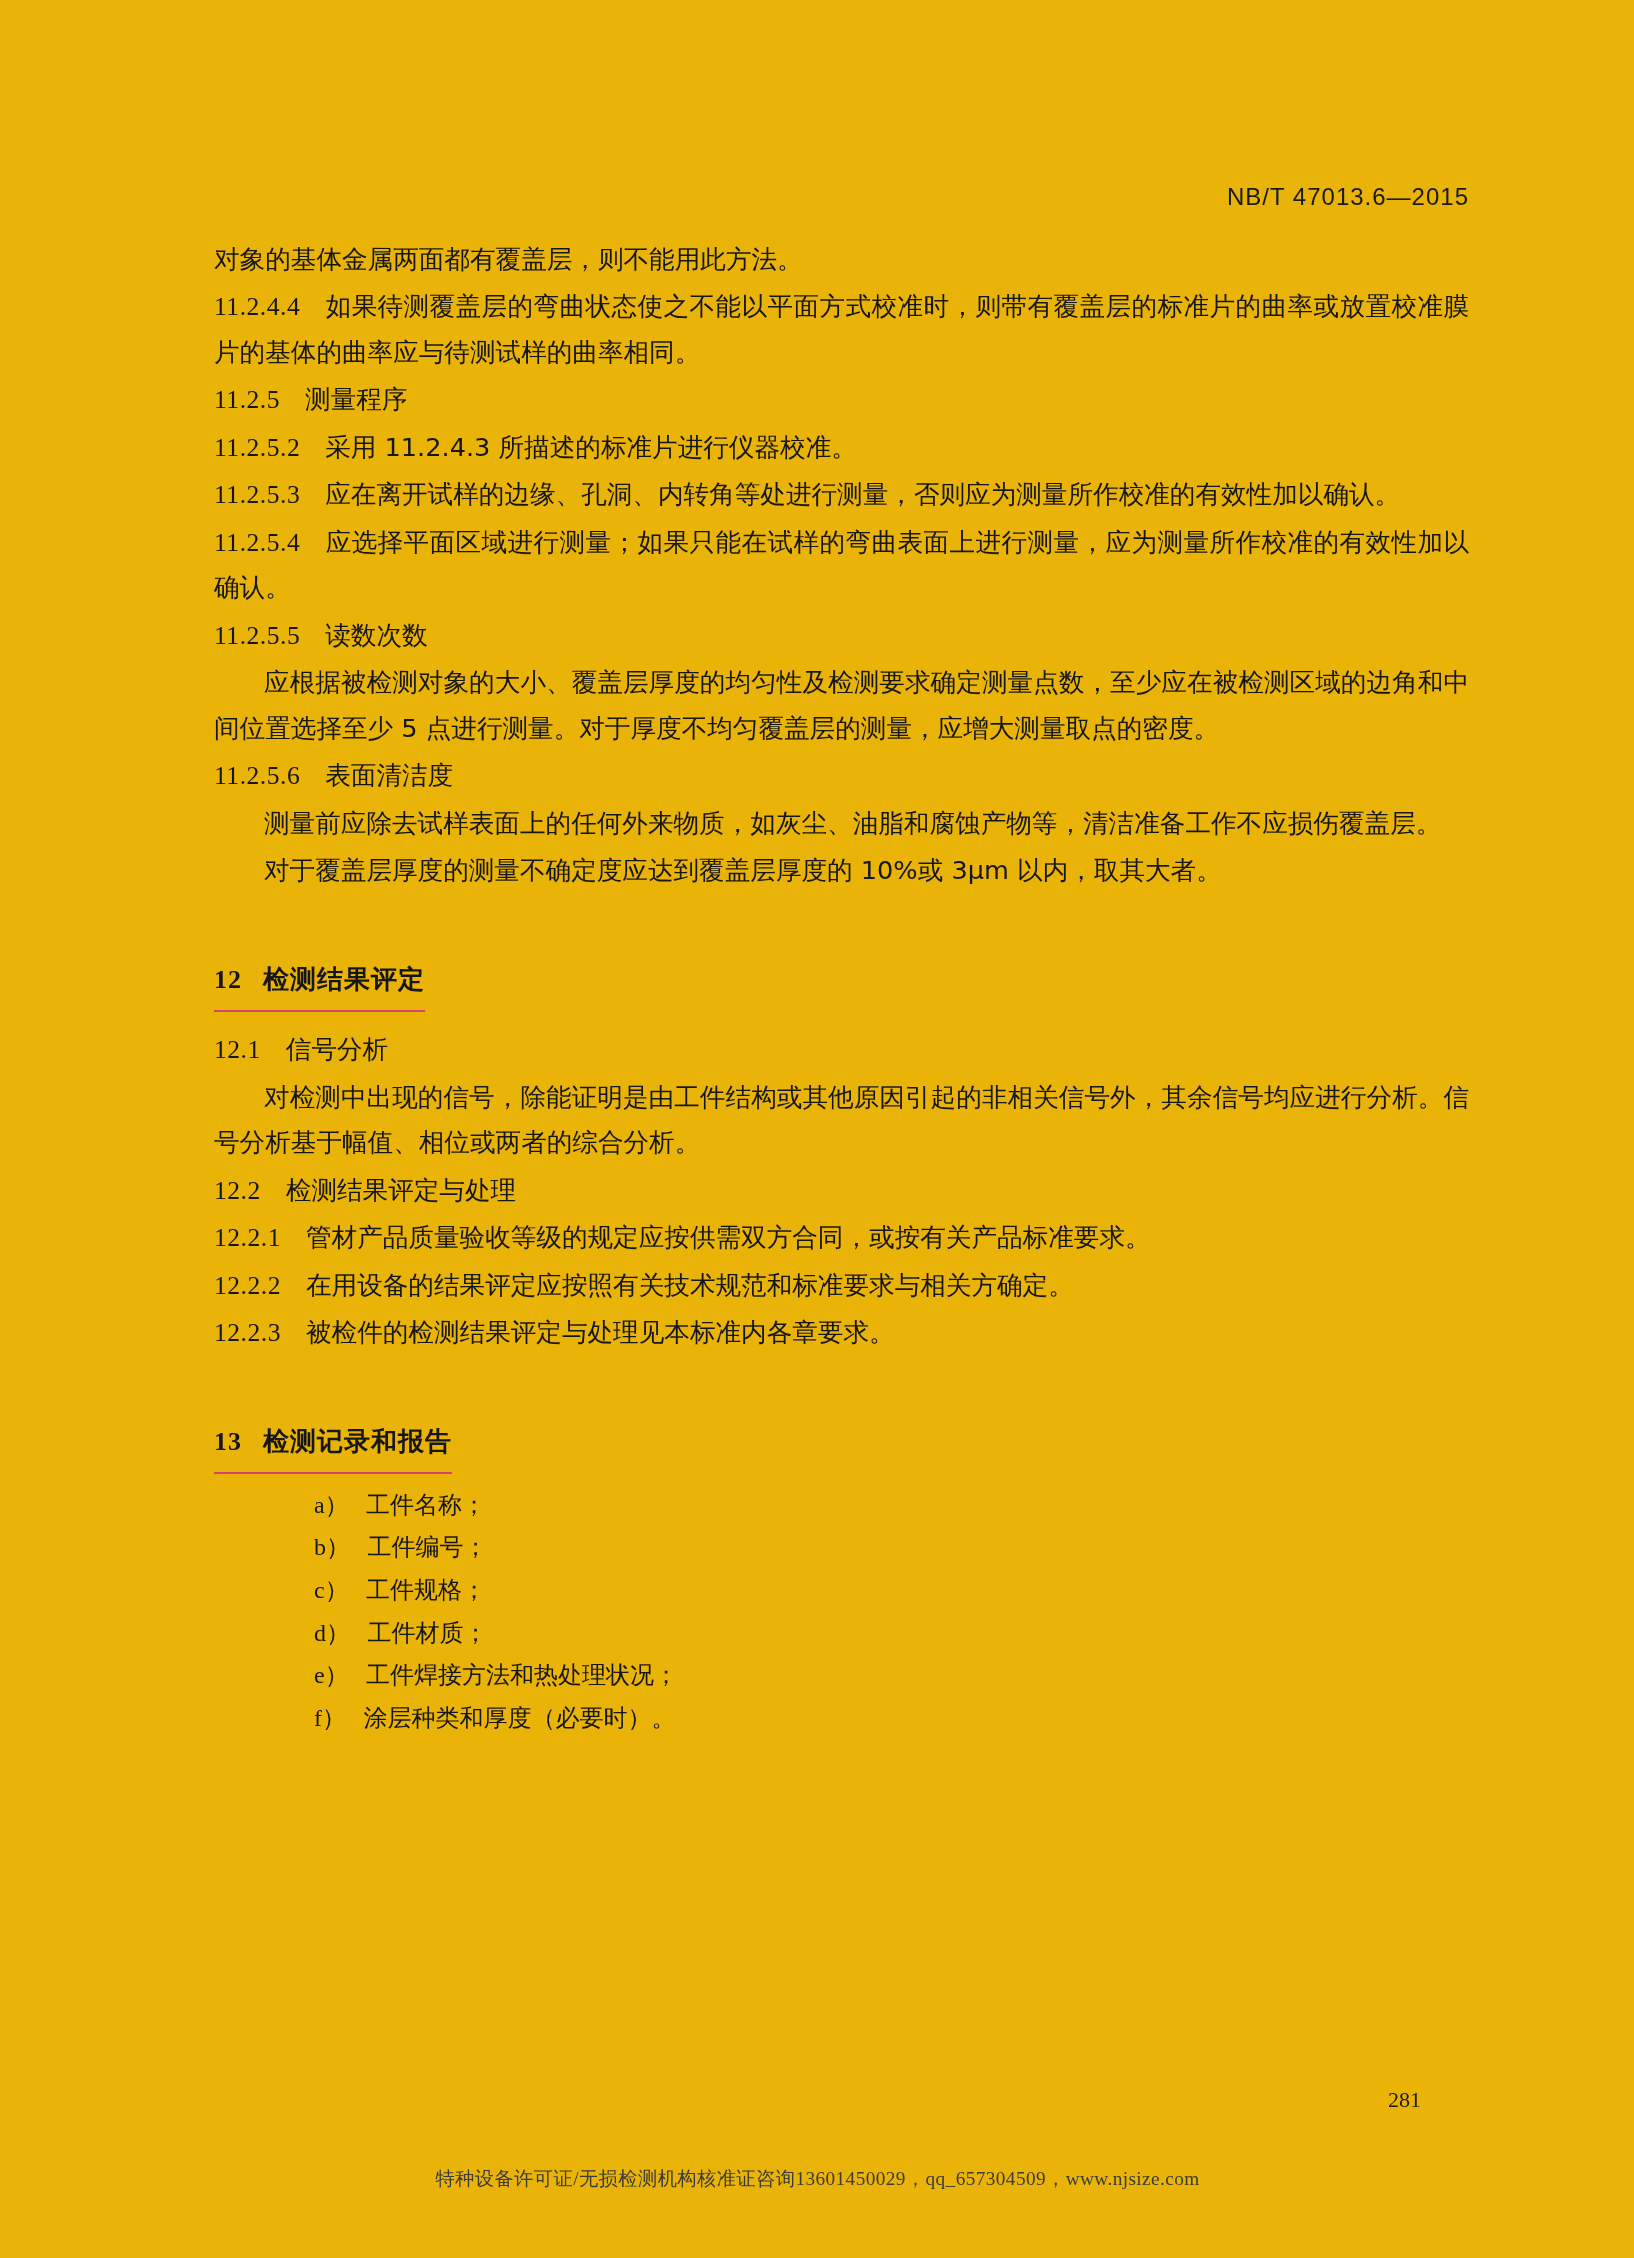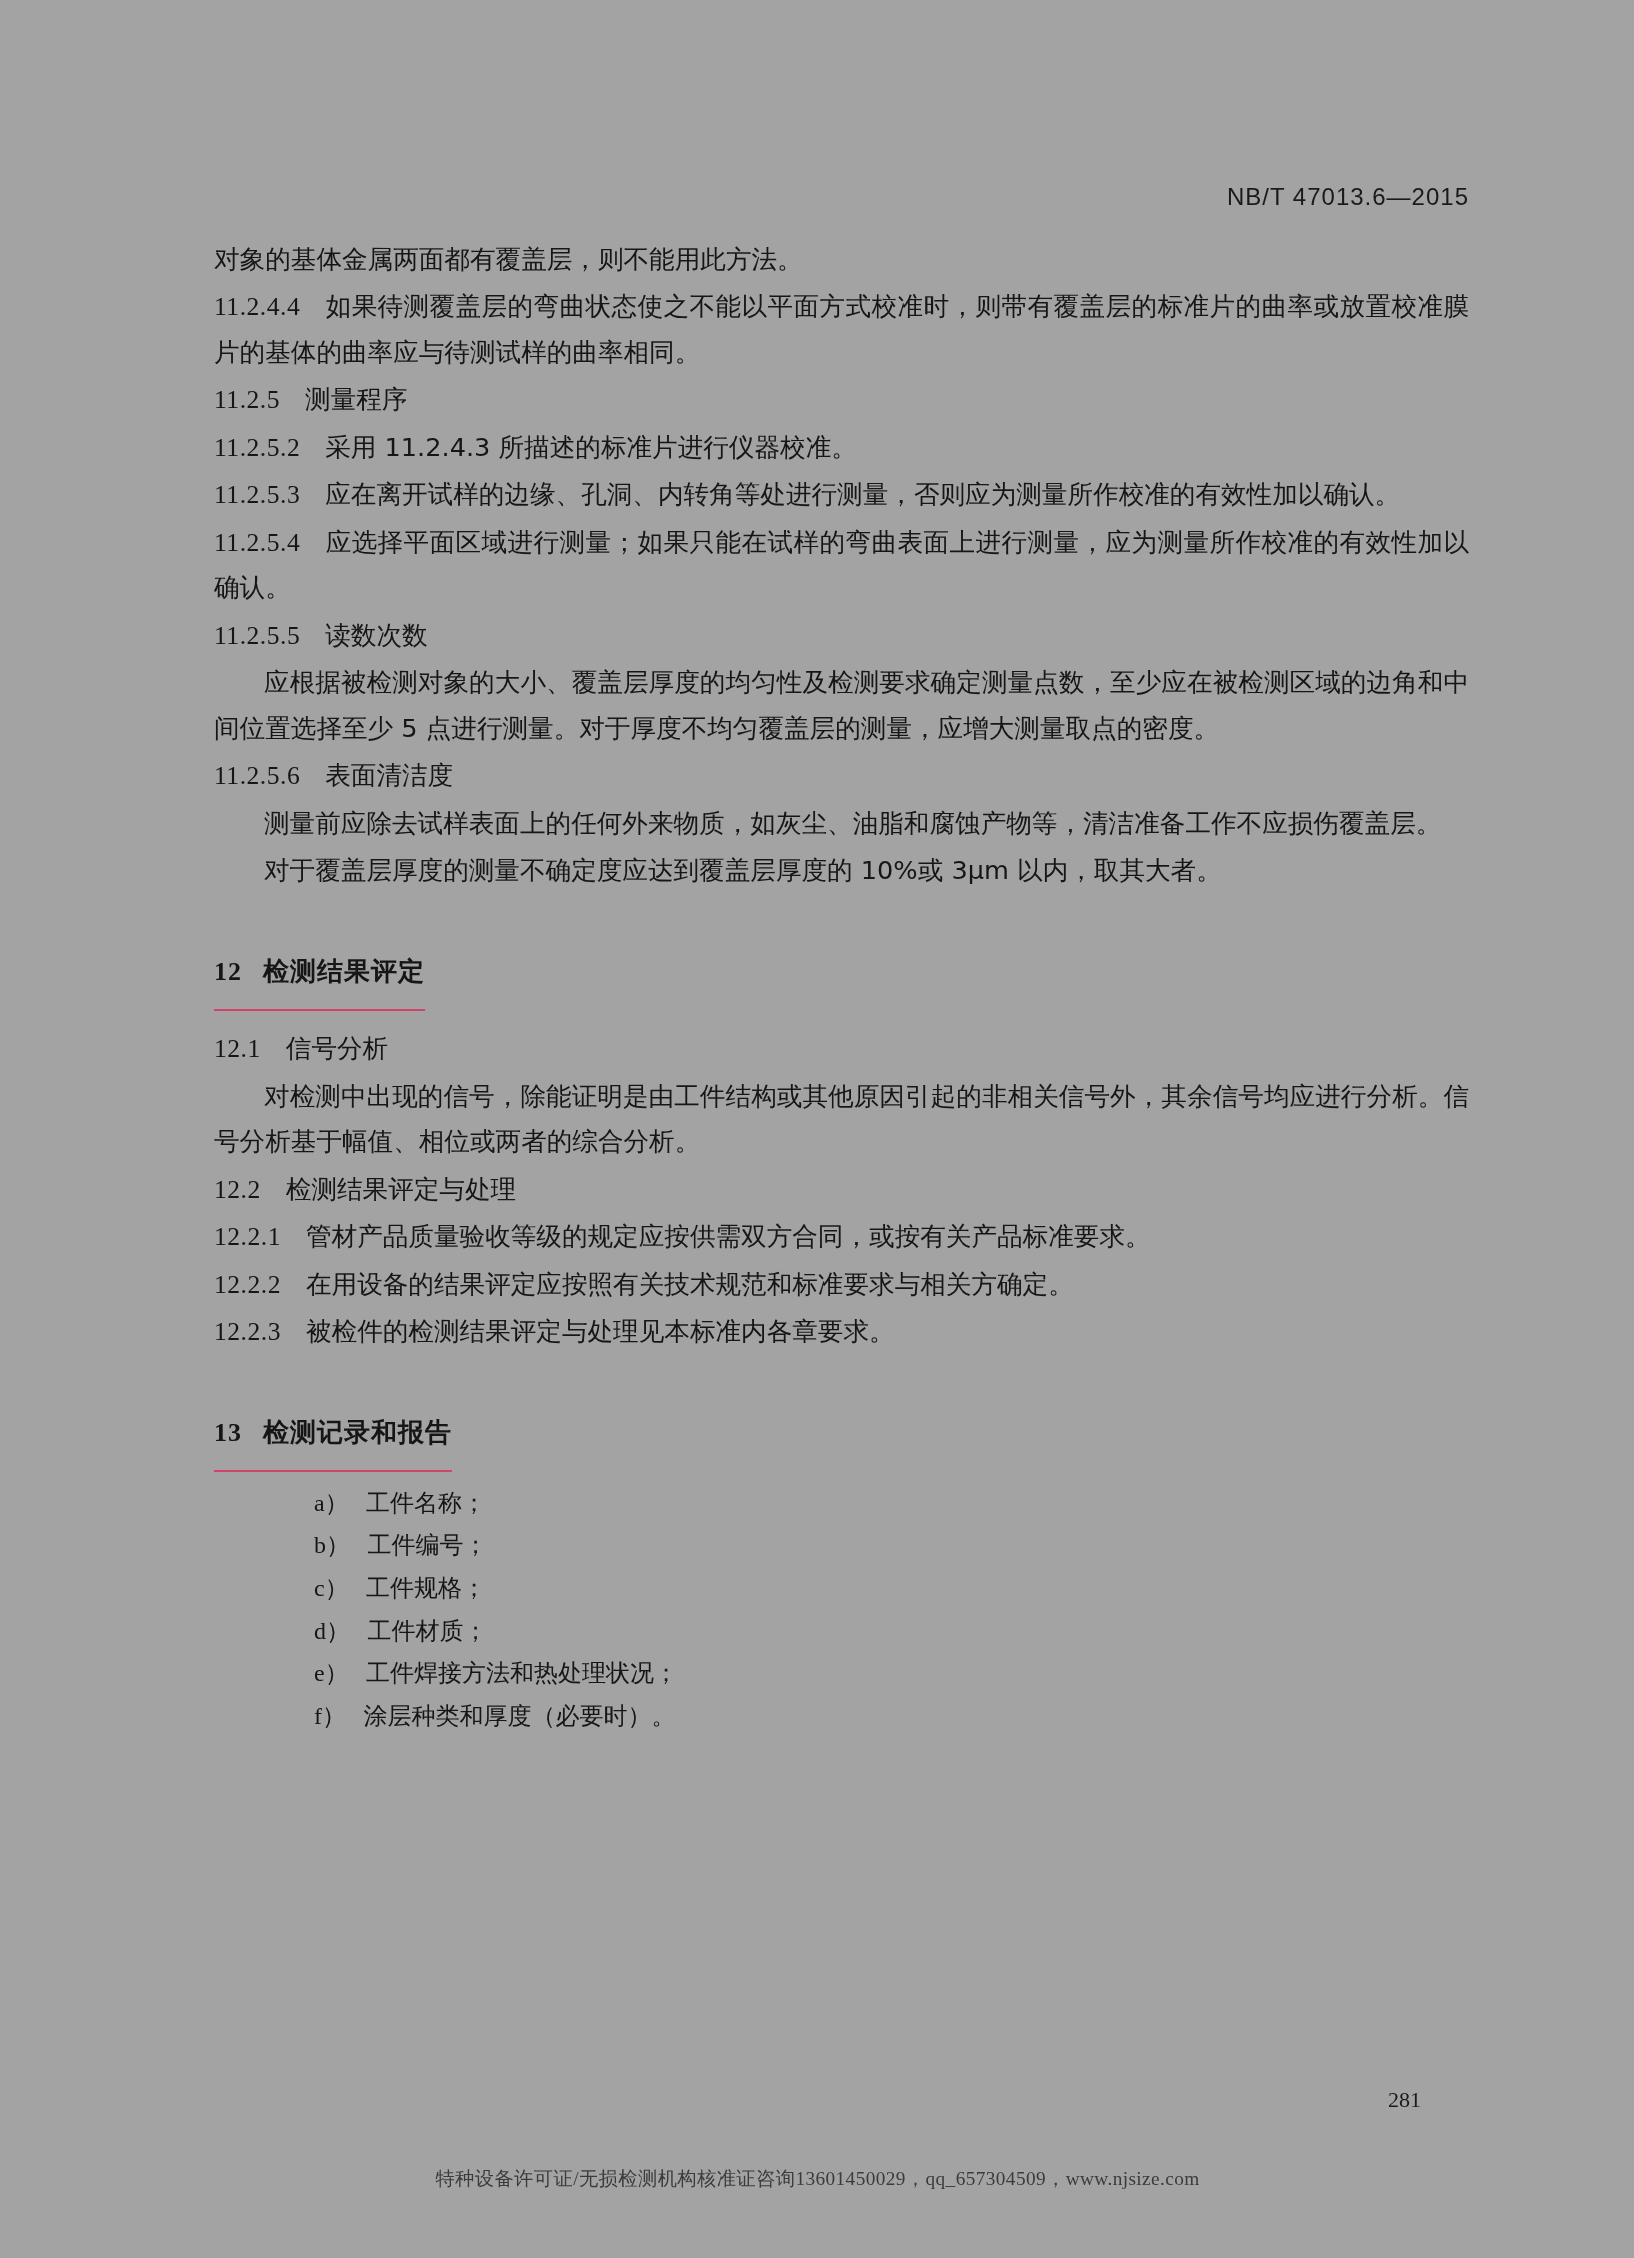--- a/index.html
+++ b/index.html
@@ -9,21 +9,21 @@
   }
   body {
     font-family: "DejaVu Sans", "Liberation Sans", sans-serif;
     color: #1a1a1a;
   }
   .page {
     position: relative;
     width: 1635px;
     height: 2258px;
     margin: 0 auto;
-    background: #a3a3a3;
+    background: #eab308;
     box-sizing: border-box;
     overflow: hidden;
   }
   .content {
     position: absolute;
     left: 214px;
     top: 183px;
     width: 1255px;
   }
   .header-line {
@@ -55,26 +55,26 @@
   }
   .num {
     font-family: "Liberation Serif", serif;
     letter-spacing: 0.5px;
   }
   .gap-md { display: inline-block; width: 25px; }
 
   .section-head {
     position: relative;
     display: inline-block;
-    margin-top: 21px;
+    margin-top: 29px;
     margin-bottom: 9.7px;
     font-size: 26px;
     font-weight: 600;
     letter-spacing: 1px;
-    padding-bottom: 16px;
+    padding-bottom: 9px;
   }
   .section-head::after {
     content: "";
     position: absolute;
     left: 0;
     right: 0;
     bottom: 0;
     height: 1.9px;
     background: #d2436a;
   }

